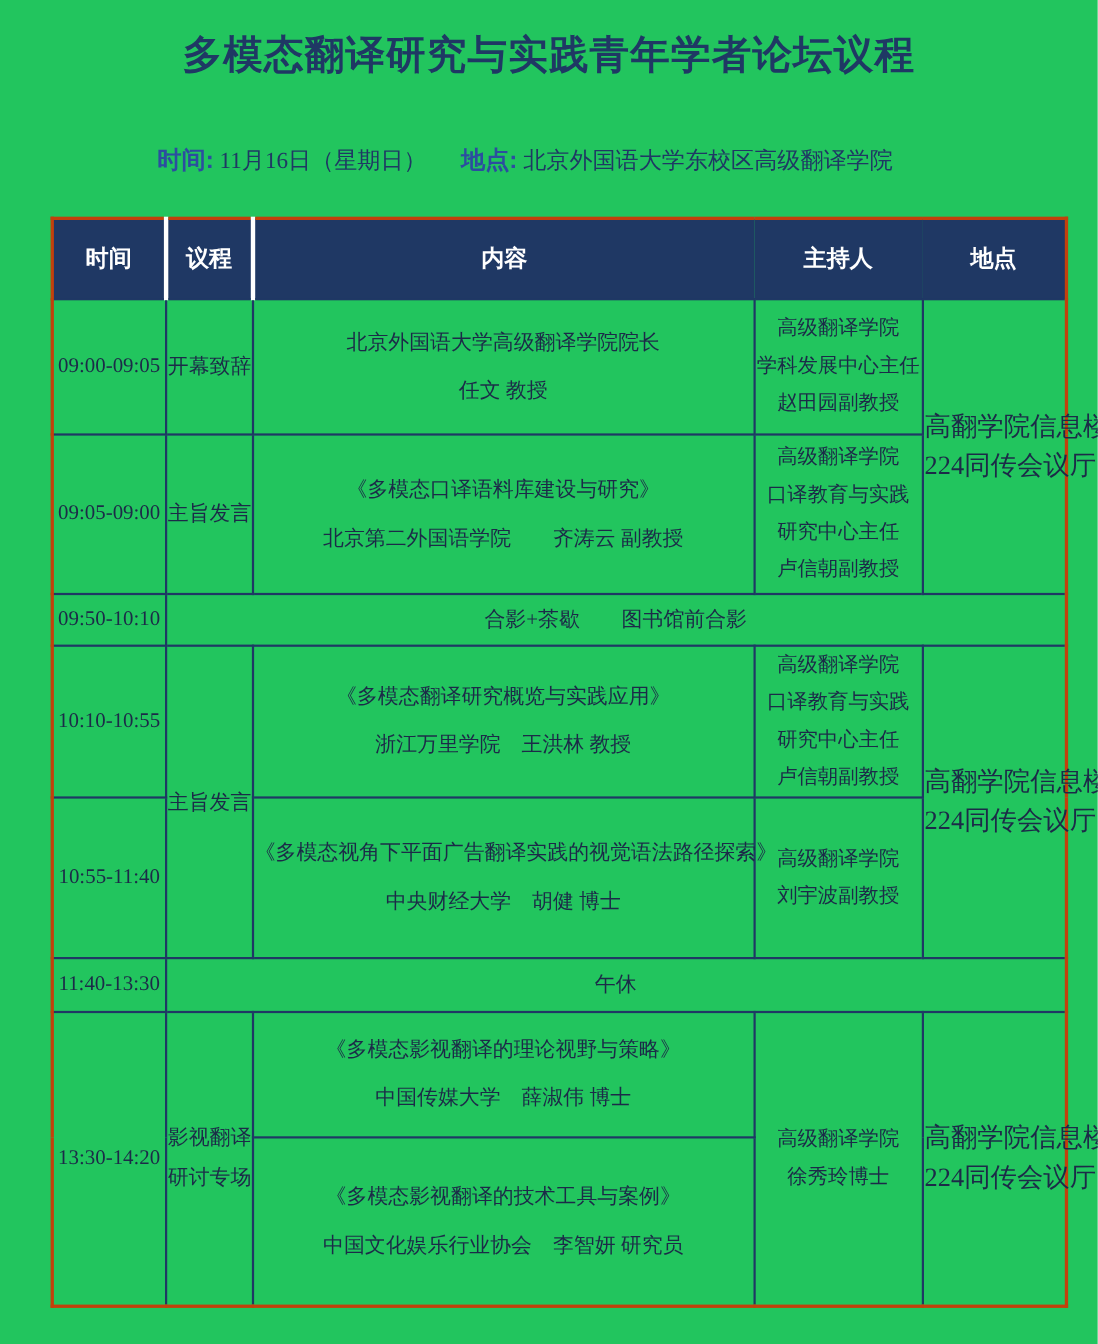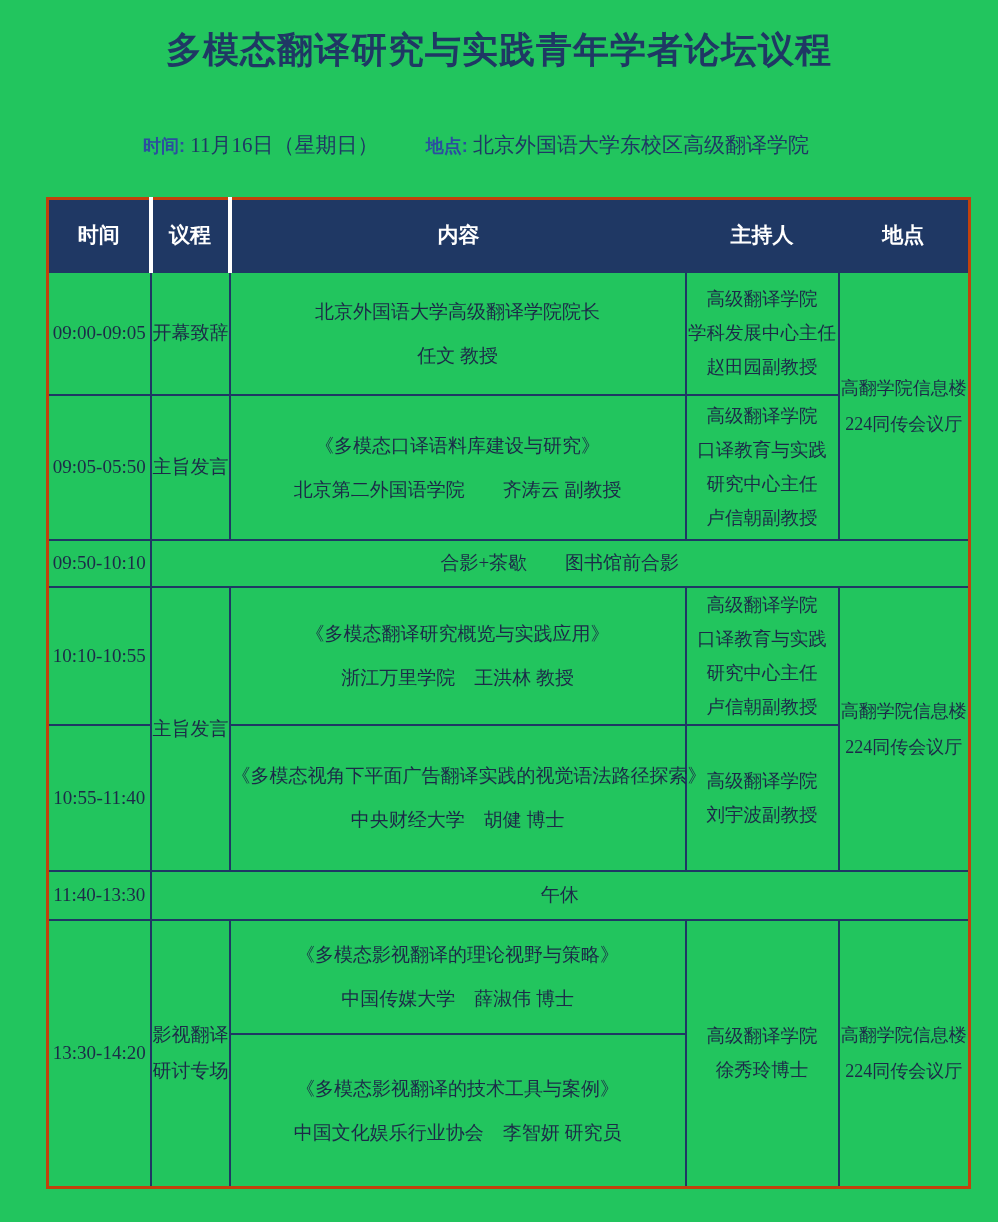--- a/index.html
+++ b/index.html
@@ -16,24 +16,24 @@
     font-family:"Liberation Sans","DejaVu Sans",sans-serif;
     font-weight:700; font-size:36px; letter-spacing:1px;
     color:#1f3864; white-space:nowrap;
   }
   .info-line {
     position:absolute; top:131px; left:143px;
     font-size:21px; color:#1f3864; white-space:nowrap;
   }
   .info-label {
     font-family:"Liberation Sans","DejaVu Sans",sans-serif;
-    font-weight:700; font-size:18px; color:#2c4da0;
+    font-weight:700; font-size:22px; color:#2c4da0;
   }
   .info-value { font-size:21px; color:#1f3864; margin-left:0; }
-  .info-gap { margin-left:42px; }
+  .info-gap { margin-left:26px; }
 
   table.agenda {
     position:absolute; left:46px; top:197px;
     width:922px;
     border-collapse:collapse; table-layout:fixed;
     border:3px solid #c2410c;
   }
   .agenda th {
     background:#1f3864; color:#ffffff;
     font-family:"Liberation Sans","DejaVu Sans",sans-serif;
@@ -54,21 +54,21 @@
   .rh3 { height:47px; }
   .rh4 { height:137px; }
   .rh5 { height:146px; }
   .rh6 { height:49px; }
   .rh7 { height:114px; }
   .rh8 { height:154px; }
 
   .lines2 { display:flex; flex-direction:column; gap:23px; }
   .lines2 > div { line-height:21px; white-space:nowrap; }
   .host-stack > div { line-height:34px; white-space:nowrap; font-size:18.5px; }
-  .venue-stack > div { line-height:36px; white-space:nowrap; font-size:18px; }
+  .venue-stack > div { line-height:36px; white-space:nowrap; font-size:24px; }
   .agenda-stack > div { line-height:36px; white-space:nowrap; }
   .time-cell { font-size:19px; }
 </style>
 </head>
 <body>
 
 <div class="page">
 
   <div class="page-title">多模态翻译研究与实践青年学者论坛议程</div>
 
@@ -115,21 +115,21 @@
       </td>
       <td rowspan="2">
         <div class="venue-stack">
           <div>高翻学院信息楼</div>
           <div>224同传会议厅</div>
         </div>
       </td>
     </tr>
 
     <tr class="rh2">
-      <td class="time-cell">09:05-05:50</td>
+      <td class="time-cell">09:05-09:00</td>
       <td>主旨发言</td>
       <td>
         <div class="lines2">
           <div>《多模态口译语料库建设与研究》</div>
           <div>北京第二外国语学院　　齐涛云 副教授</div>
         </div>
       </td>
       <td>
         <div class="host-stack">
           <div>高级翻译学院</div>

